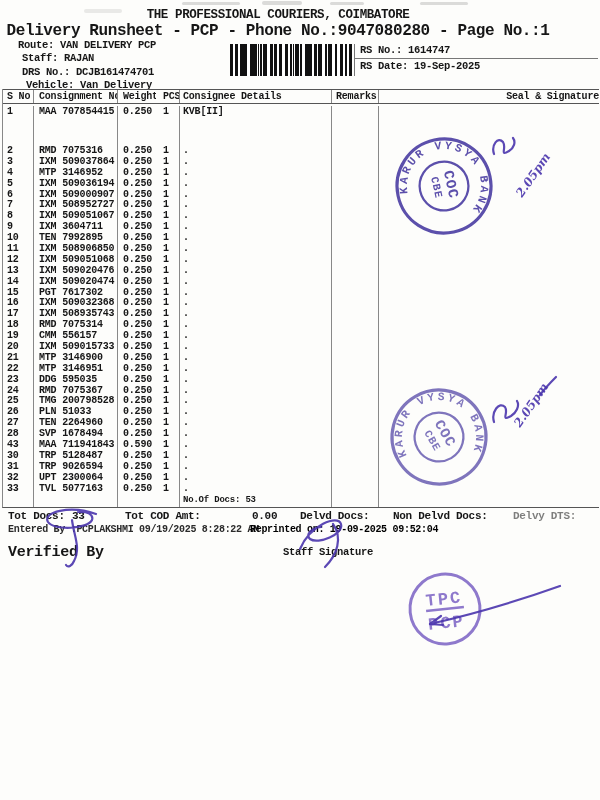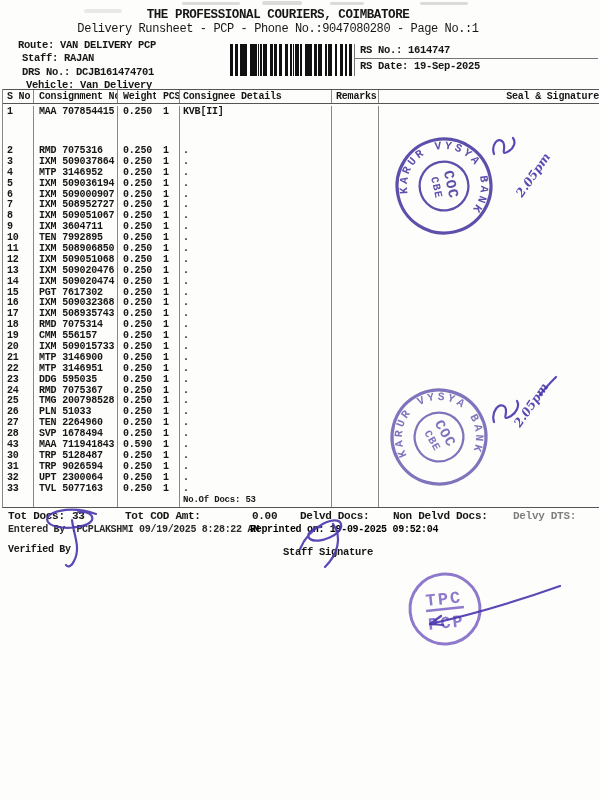--- a/index.html
+++ b/index.html
@@ -4,21 +4,21 @@
 <style>
   html,body{margin:0;padding:0;background:#e8e8e8;}
   .page{position:relative;width:600px;height:800px;background:#fdfdfb;overflow:hidden;
         font-family:"Liberation Mono","DejaVu Sans Mono",monospace;color:#161616;}
   .abs{position:absolute;}
   .b{font-weight:bold;}
   
   .artifact{position:absolute;background:#9a9a9a;opacity:.35;border-radius:2px;}
   
   .title{top:8px;left:0;width:556px;text-align:center;font-size:12.5px;font-weight:bold;letter-spacing:-0.4px;}
-  .subtitle{top:22px;left:0;width:556px;text-align:center;font-size:12px;font-weight:normal;letter-spacing:-0.4px;}
+  .subtitle{top:22px;left:0;width:556px;text-align:center;font-size:16px;font-weight:bold;letter-spacing:-0.4px;}
   .meta{font-size:10.5px;font-weight:bold;letter-spacing:-0.3px;line-height:13.5px;}
   .barcode{top:44px;left:230px;width:122px;height:32px;
     background-color:#fff;
     background-image:
       repeating-linear-gradient(90deg,#111 0 2px,rgba(0,0,0,0) 2px 5px),
       repeating-linear-gradient(90deg,#111 0 1px,rgba(0,0,0,0) 1px 7px),
       repeating-linear-gradient(90deg,#111 0 3px,rgba(0,0,0,0) 3px 11px);}
   .rs-vline{top:44px;left:354px;width:1px;height:32px;background:#777;}
   .rs-hline{top:58px;left:354px;width:244px;height:1px;background:#777;}
   
@@ -429,21 +429,21 @@
   <div class="abs totline" style="left:72px;">33</div>
   <div class="abs totline" style="left:125px;">Tot COD Amt:</div>
   <div class="abs totline" style="left:252px;">0.00</div>
   <div class="abs totline" style="left:300px;">Delvd Docs:</div>
   <div class="abs totline" style="left:393px;">Non Delvd Docs:</div>
   <div class="abs totline faded" style="left:513px;">Delvy DTS:</div>
 
   <div class="abs entline" style="left:8px;color:#2a2a2a;">Entered By :PCPLAKSHMI 09/19/2025 8:28:22 AM</div>
   <div class="abs entline" style="left:250px;color:#000;">Reprinted on: 19-09-2025 09:52:04</div>
 
-  <div class="abs b" style="top:544px;left:8px;font-size:10px;letter-spacing:-0.3px;">Verified By</div>
+  <div class="abs b" style="top:544px;left:8px;font-size:15px;letter-spacing:-0.3px;">Verified By</div>
   <div class="abs b" style="top:546px;left:283px;font-size:10.5px;letter-spacing:-0.3px;">Staff Signature</div>
 
   <svg class="stamp" style="left:388px;top:130px;transform:rotate(-12deg);opacity:.92;" width="112" height="112" viewBox="0 0 124 124">
     <circle cx="62" cy="62" r="52" fill="none" stroke="#4f42a5" stroke-width="3.5"></circle>
     <circle cx="62" cy="62" r="27" fill="none" stroke="#4f42a5" stroke-width="2.5"></circle>
     <path id="ring1" d="M21,62 A41,41 0 0 1 103,62 A41,41 0 0 1 21,62" fill="none"></path>
     <text font-size="12.5" font-weight="bold" fill="#4f42a5" letter-spacing="3">
       <textPath href="#ring1" startOffset="0">KARUR VYSYA BANK</textPath>
     </text>
     <text x="106" y="68" font-size="9" fill="#4f42a5">✦</text>

